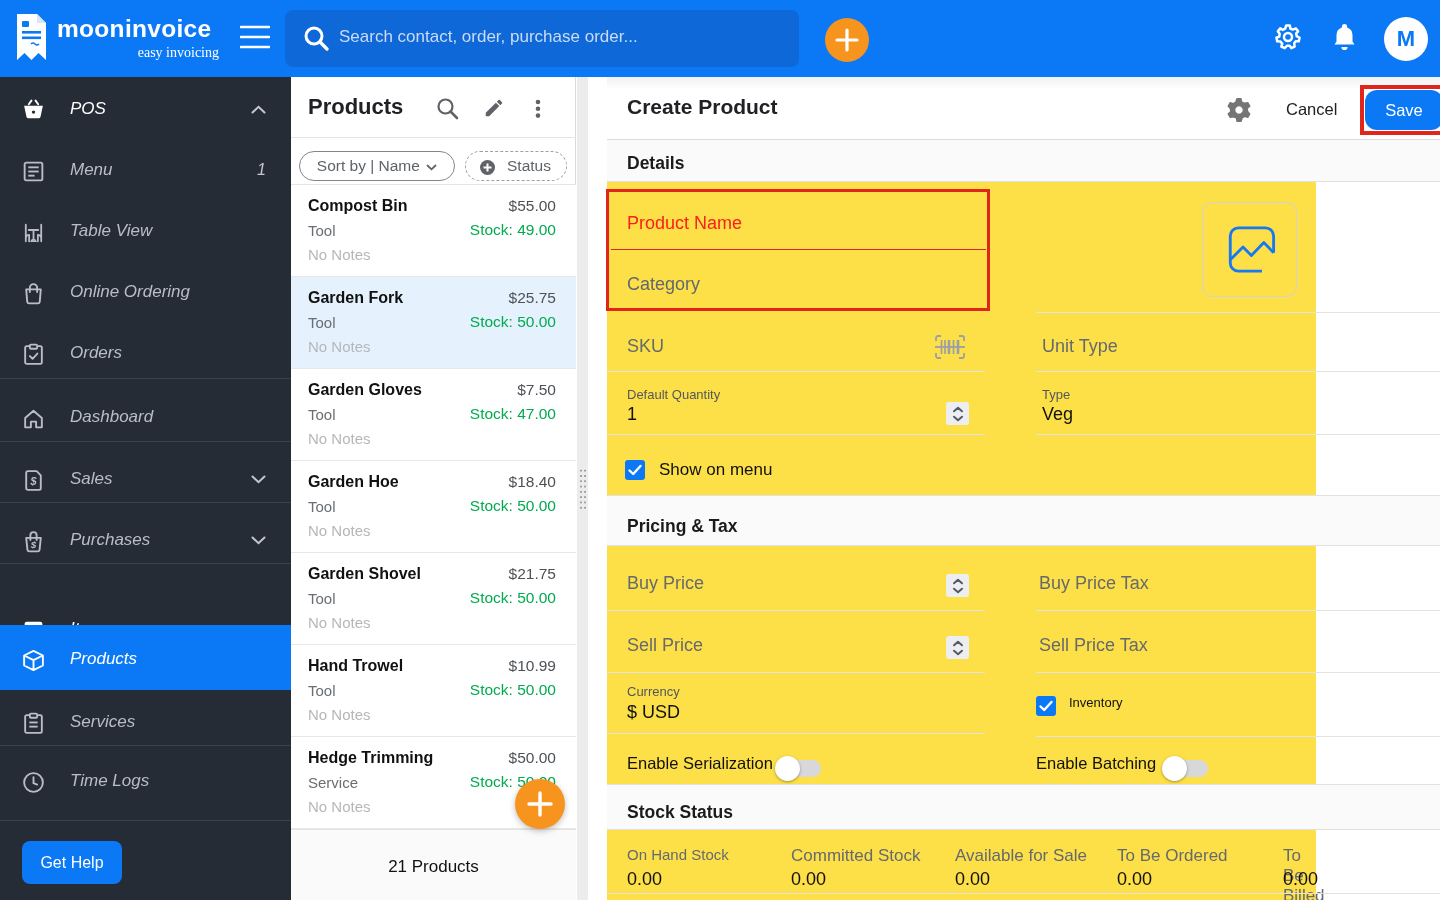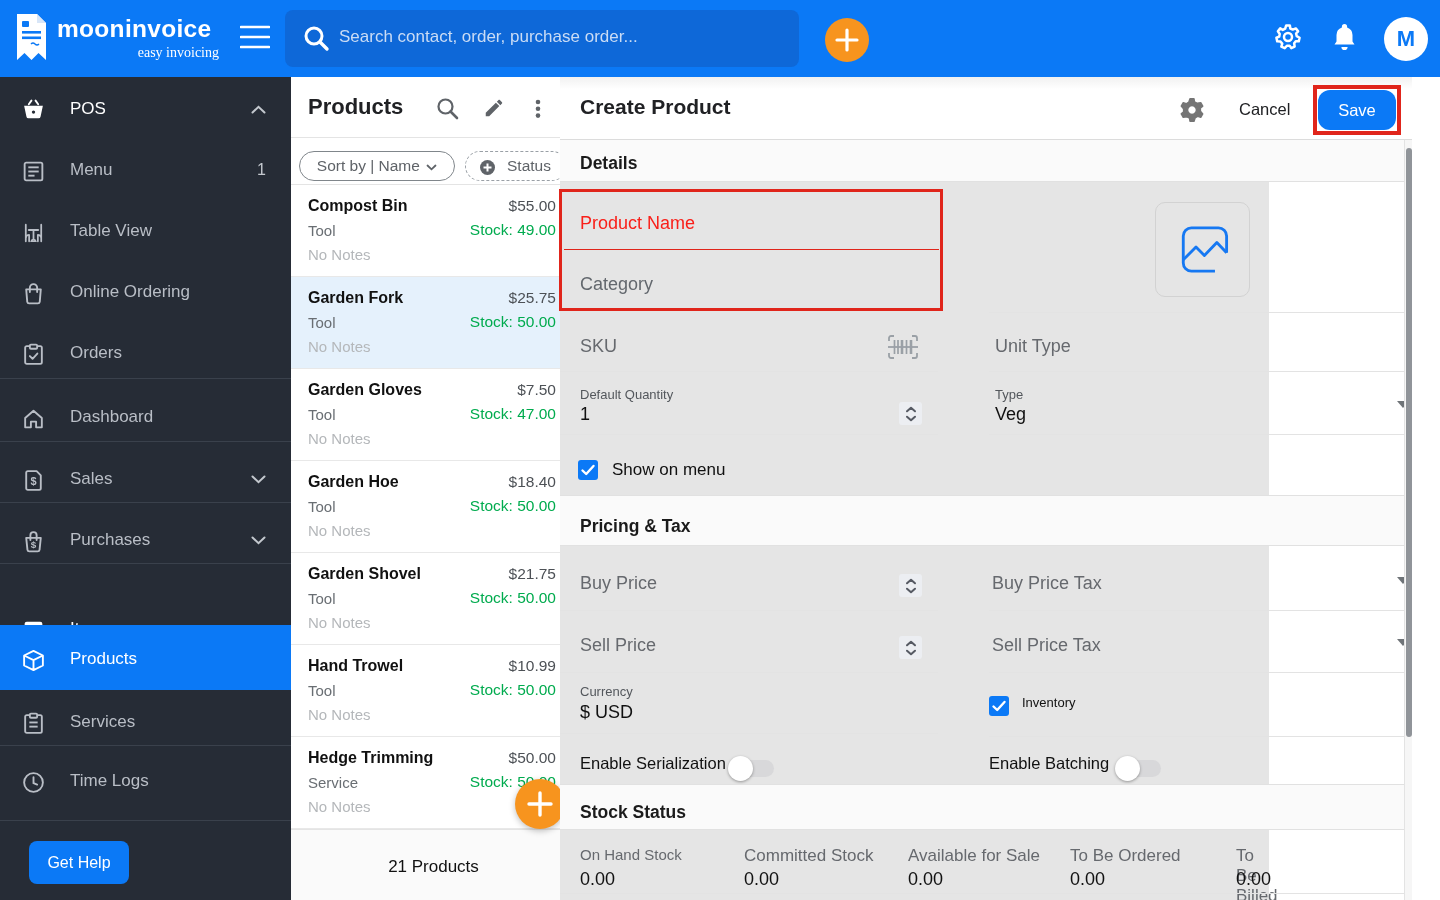--- a/index.html
+++ b/index.html
@@ -13,21 +13,21 @@
   #searchbar .ph { position:absolute; left:54px; top:17px; font-size:17px; color:#cadcf5; }
   #plusbtn { position:absolute; left:825px; top:18px; width:44px; height:44px; border-radius:50%;
     background:#f7941e; }
   #avatar { position:absolute; left:1384px; top:17px; width:44px; height:44px; border-radius:50%;
     background:#fff; color:#0b79f6; font-size:22px; font-weight:bold; text-align:center; line-height:44px;}
   .logo-text { position:absolute; left:57px; top:15px; color:#fff; font-size:24.5px; font-weight:bold; letter-spacing:0.3px;}
   .logo-sub { position:absolute; left:57px; top:45px; width:162px; text-align:right; color:#fff; font-size:14px;
     font-family:"Liberation Serif", serif; }
   
   #sidebar { position:absolute; left:0; top:77px; width:291px; height:823px; background:#262c36; }
-  .srow { position:absolute; left:0; width:291px; height:61px; }
+  .srow { position:absolute; left:0; width:291px; height:61px;font-style:italic; }
   .srow .icon { position:absolute; left:21px; top:21px; width:25px; height:25px; }
   .srow .lbl { position:absolute; left:70px; top:22px; font-size:17px; color:#b9bec6; }
   .srow .lbl.white { color:#fff; }
   .srow .right { position:absolute; right:25px; top:23px; color:#c3c8ce; }
   .sdiv { position:absolute; left:0; width:291px; height:0; border-top:1px solid #3a414c; }
   .sbtn { position:absolute; background:#0b79f6; border-radius:8px; color:#fff; font-size:16px;
     text-align:center; }
   
   #midcol { position:absolute; left:291px; top:77px; width:285px; height:823px; background:#fff;
     border-right:1px solid #d9d9d9; }
@@ -50,21 +50,21 @@
   #listfoot .t { position:absolute; left:0; top:27px; width:100%; text-align:center; font-size:17px;
     color:#111;}
   #fab { position:absolute; left:515px; top:779px; width:50px; height:50px; border-radius:50%;
     background:#f7941e; box-shadow:0 2px 6px rgba(0,0,0,0.25); }
   
   #vstrip { position:absolute; left:577px; top:77px; width:11px; height:823px; background:#ececec; }
   .dots { position:absolute; width:7px; height:42px;
     background-image:radial-gradient(circle, #9aa0a6 1px, transparent 1.3px);
     background-size:4px 5.3px; }
   
-  #form { position:absolute; left:560px; top:77px; width:709px; height:823px; background:#e5e5e5; }
+  #form { position:absolute; left:607px; top:77px; width:709px; height:823px; background:#fde047; }
   .fhead { position:absolute; left:0; top:0; width:852px; height:63px; border-bottom:1px solid #dcdcdc; background:linear-gradient(#f1f1f1, #ffffff 12px); }
   .fhead .title { position:absolute; left:20px; top:18px; font-size:21px; color:#202124; font-weight:bold; }
   .secbar { position:absolute; left:0; width:852px; border-bottom:1px solid #e1e1e1; background:#fafafa; }
   .secbar .t { position:absolute; left:20px; font-size:17.5px; font-weight:bold; color:#1b1b1b; }
   .flabel { position:absolute; font-size:18px; color:#66696e; }
   .slabel { position:absolute; font-size:13px; color:#53575c; }
   .fvalue { position:absolute; font-size:18px; color:#111; }
   .uline { position:absolute; height:0; border-top:1px solid #e3e3e3; }
   .spinner { position:absolute; width:23px; height:23px; background:#eceef2; border-radius:3px; overflow:hidden; }
   .tri { position:absolute; width:0; height:0; border-left:6px solid transparent;
@@ -237,21 +237,21 @@
           <path d="M12 7 V12.5 L15.5 14" fill="none" stroke="#b9bec6" stroke-width="1.8" stroke-linecap="round"></path>
         </svg></span>
   <span class="lbl">Time Logs</span>
 </div>
 <div class="sdiv" style="top:301px"></div>
 <div class="sdiv" style="top:364px"></div>
 <div class="sdiv" style="top:425px"></div>
 <div class="sdiv" style="top:486px"></div>
 <div class="sdiv" style="top:668px"></div>
 <div class="sdiv" style="top:743px"></div>
-<div class="sbtn" style="left:22px;top:764px;width:100px;height:43px;line-height:43px;margin-left:7px;">Get Help</div>
+<div class="sbtn" style="left:22px;top:764px;width:100px;height:43px;line-height:43px;">Get Help</div>
 </div>
 
 <div id="midcol">
   <div id="midhead">
     <div class="title">Products</div>
     <svg class="abs" style="left:145px;top:20px" width="23" height="23" viewBox="0 0 23 23">
       <circle cx="9.5" cy="9.5" r="7" fill="none" stroke="#5f6368" stroke-width="2.2"></circle>
       <line x1="14.5" y1="14.5" x2="21" y2="21" stroke="#5f6368" stroke-width="2.6" stroke-linecap="round"></line>
     </svg>
     <svg class="abs" style="left:192px;top:20px" width="22" height="22" viewBox="0 0 24 24">

